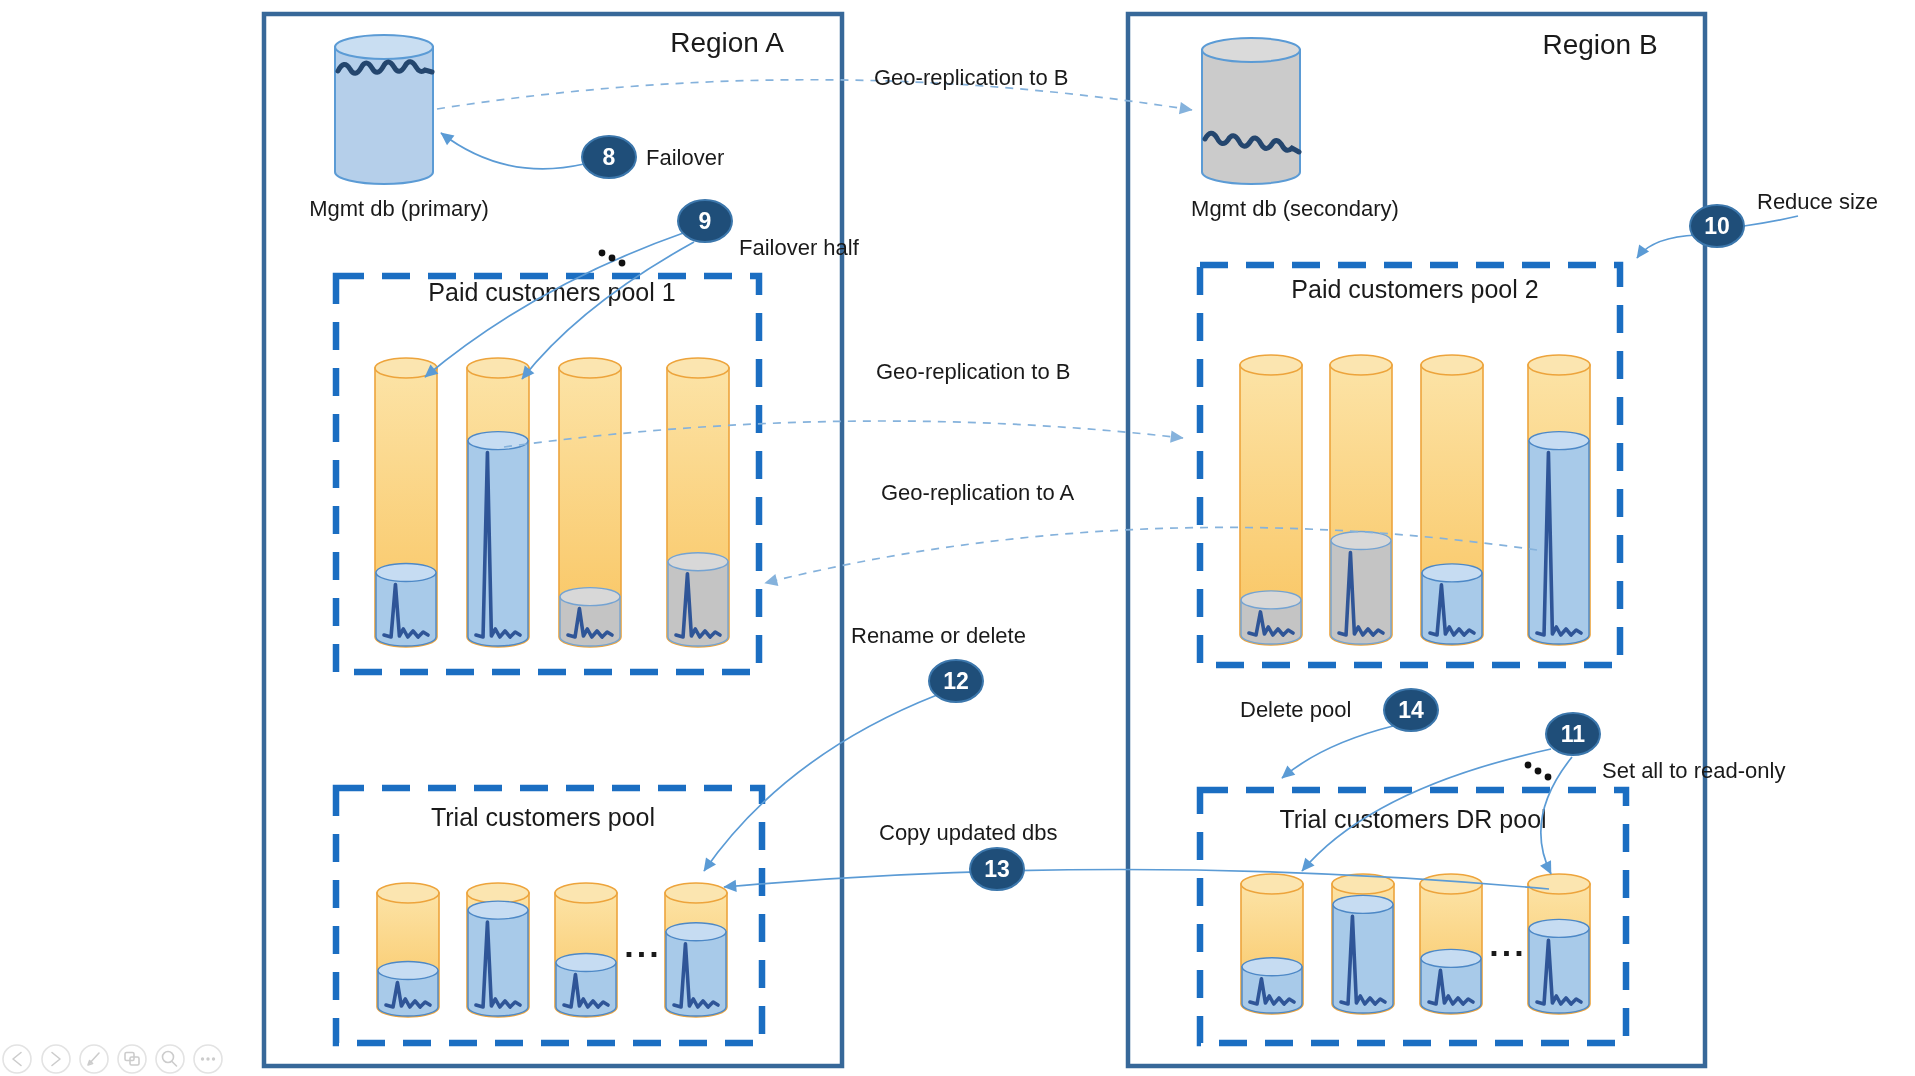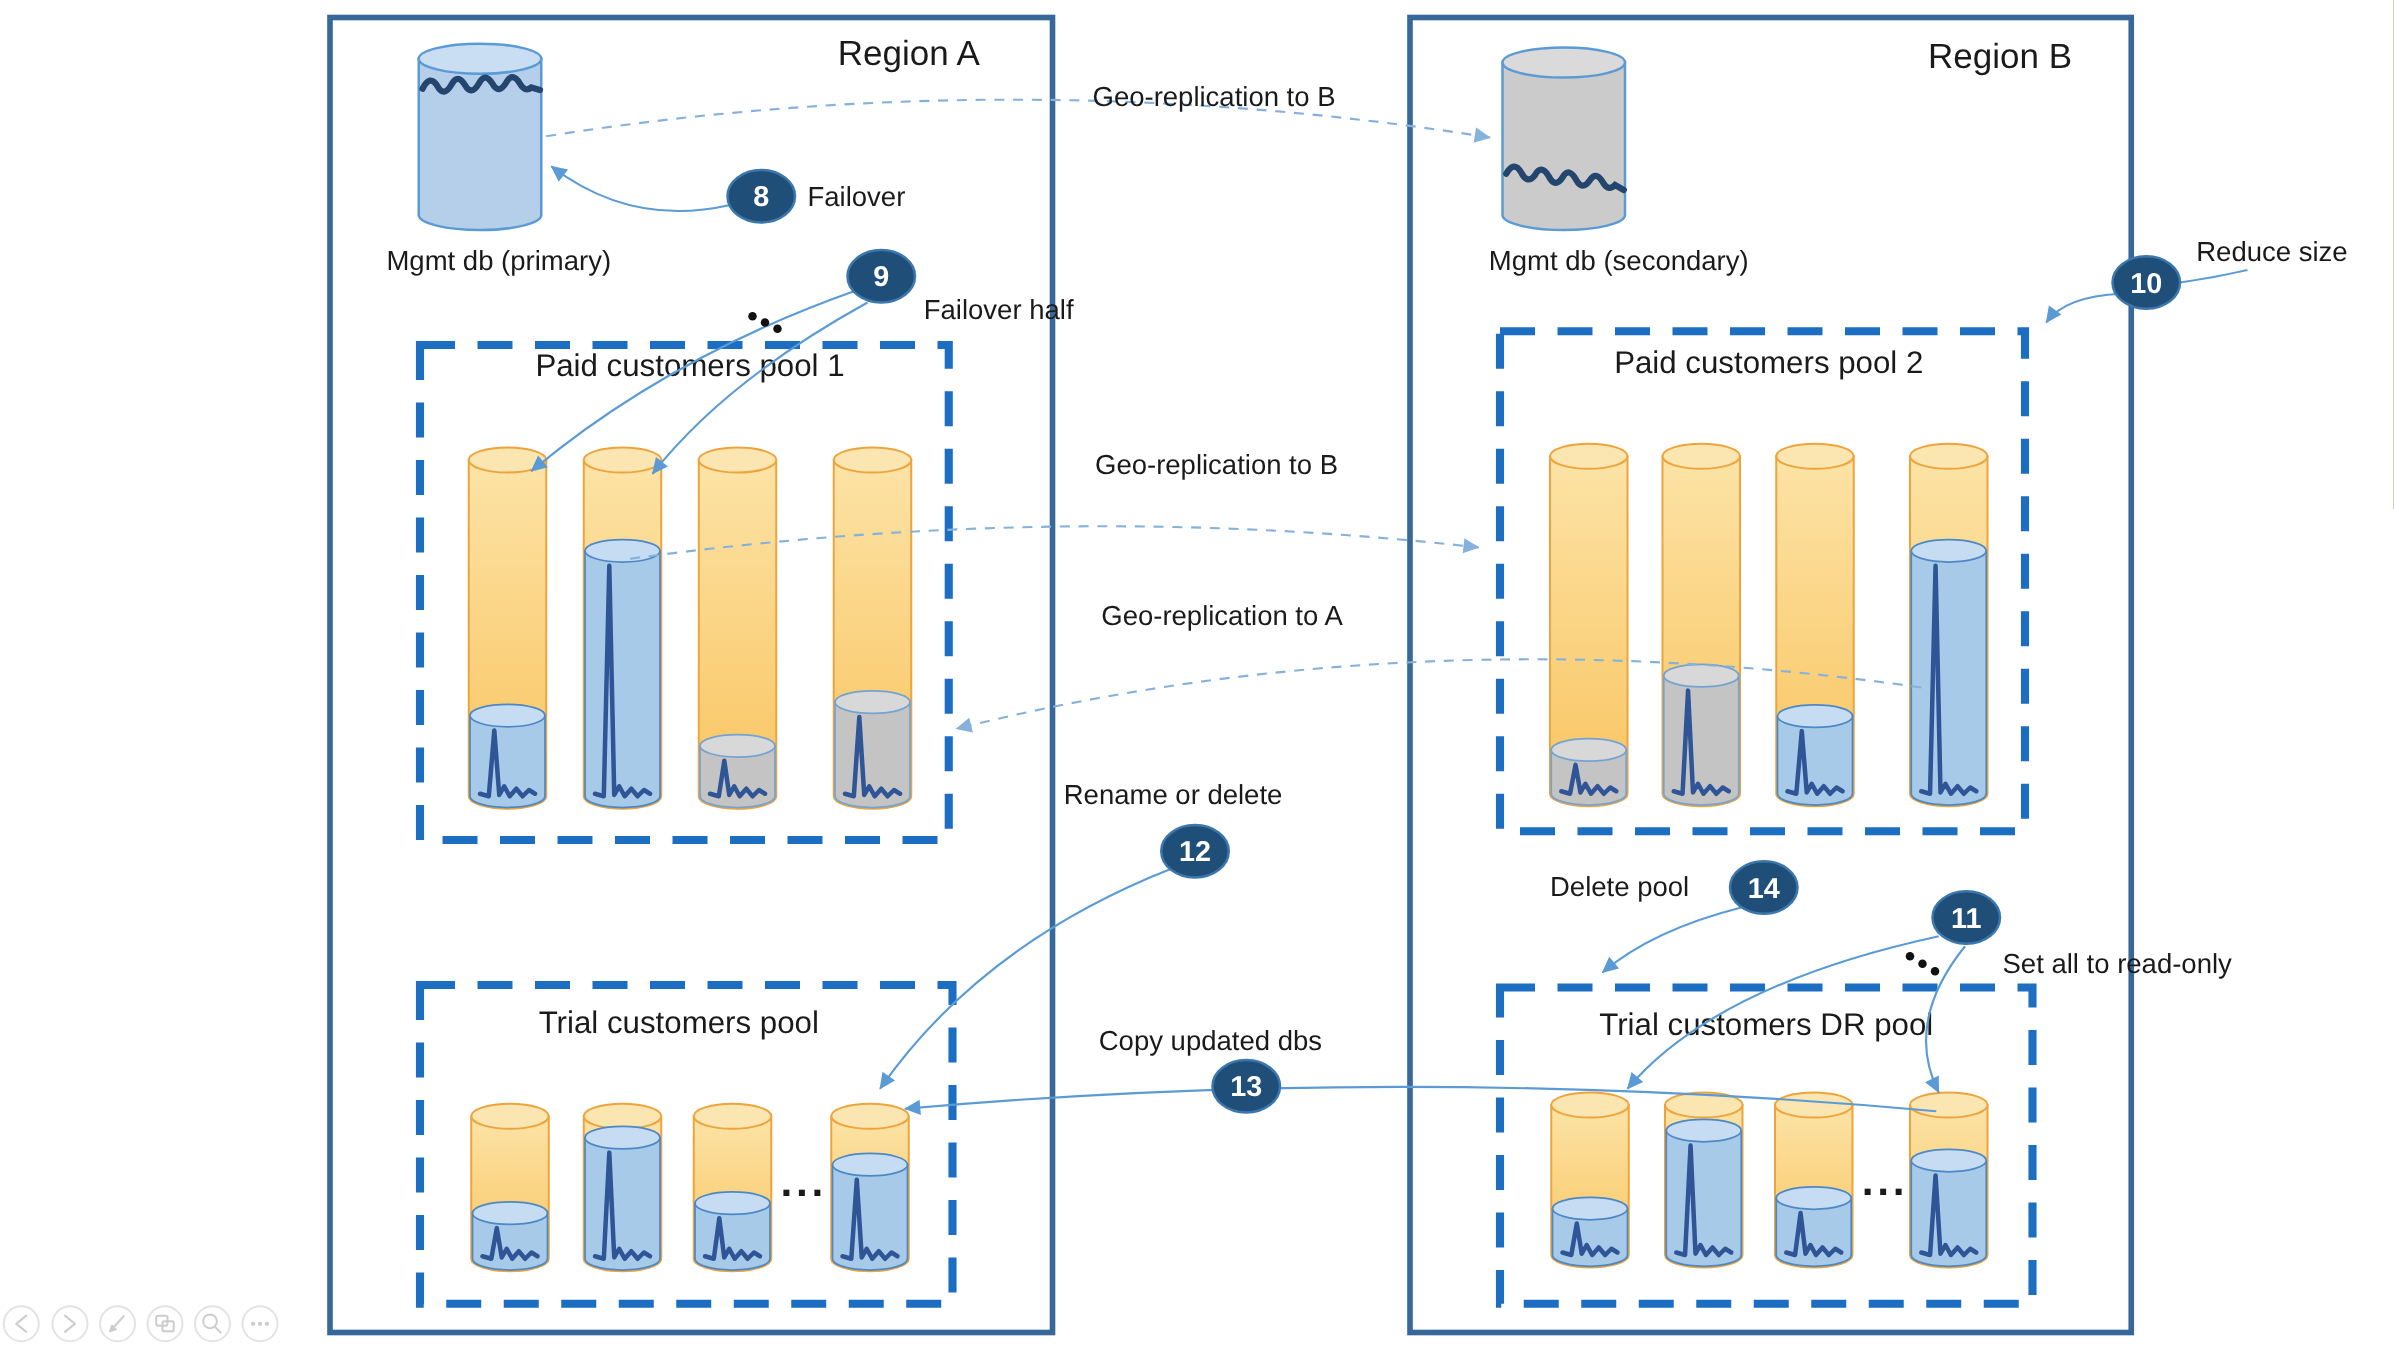--- a/index.html
+++ b/index.html
@@ -1,16 +1,16 @@
 <!DOCTYPE html>
 <html><head>
 <meta charset="utf-8">
 <style>
   html,body{margin:0;padding:0;background:#fff;}
-  .stage{width:1915px;height:1076px;position:relative;background:#4d7c0f;overflow:hidden;}
+  .stage{width:1915px;height:1076px;position:relative;background:#f9a8d4;overflow:hidden;}
   svg{display:block;}
   text{font-family:"Liberation Sans",sans-serif;fill:#1a1a1a;}
   .t-region{font-size:28px;}
   .t-pool{font-size:25px;}
   .t-lbl{font-size:22px;}
   .t-mid{text-anchor:middle;}
   .t-num{font-size:23px;font-weight:700;fill:#ffffff;text-anchor:middle;}
   .t-dots{font-size:34px;font-weight:700;text-anchor:middle;letter-spacing:3px;}
   .pool-box{fill:none;stroke:#1B6EC2;stroke-width:6.5;stroke-dasharray:28 18;}
   .region-box{fill:none;stroke:#376899;stroke-width:4.5;}

